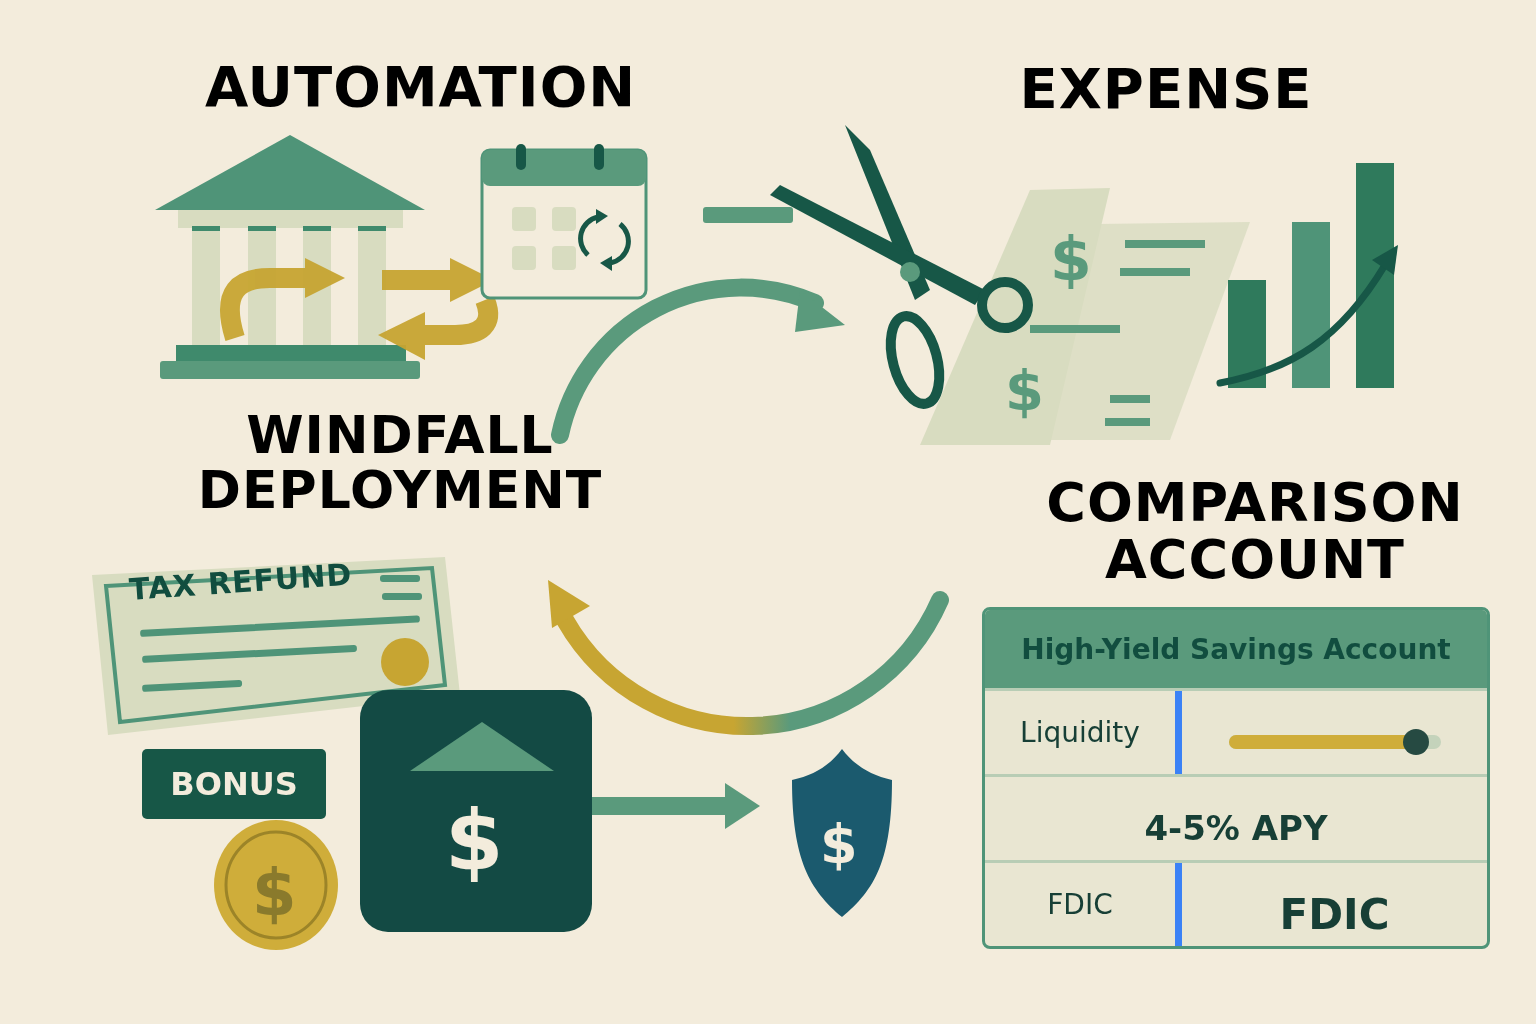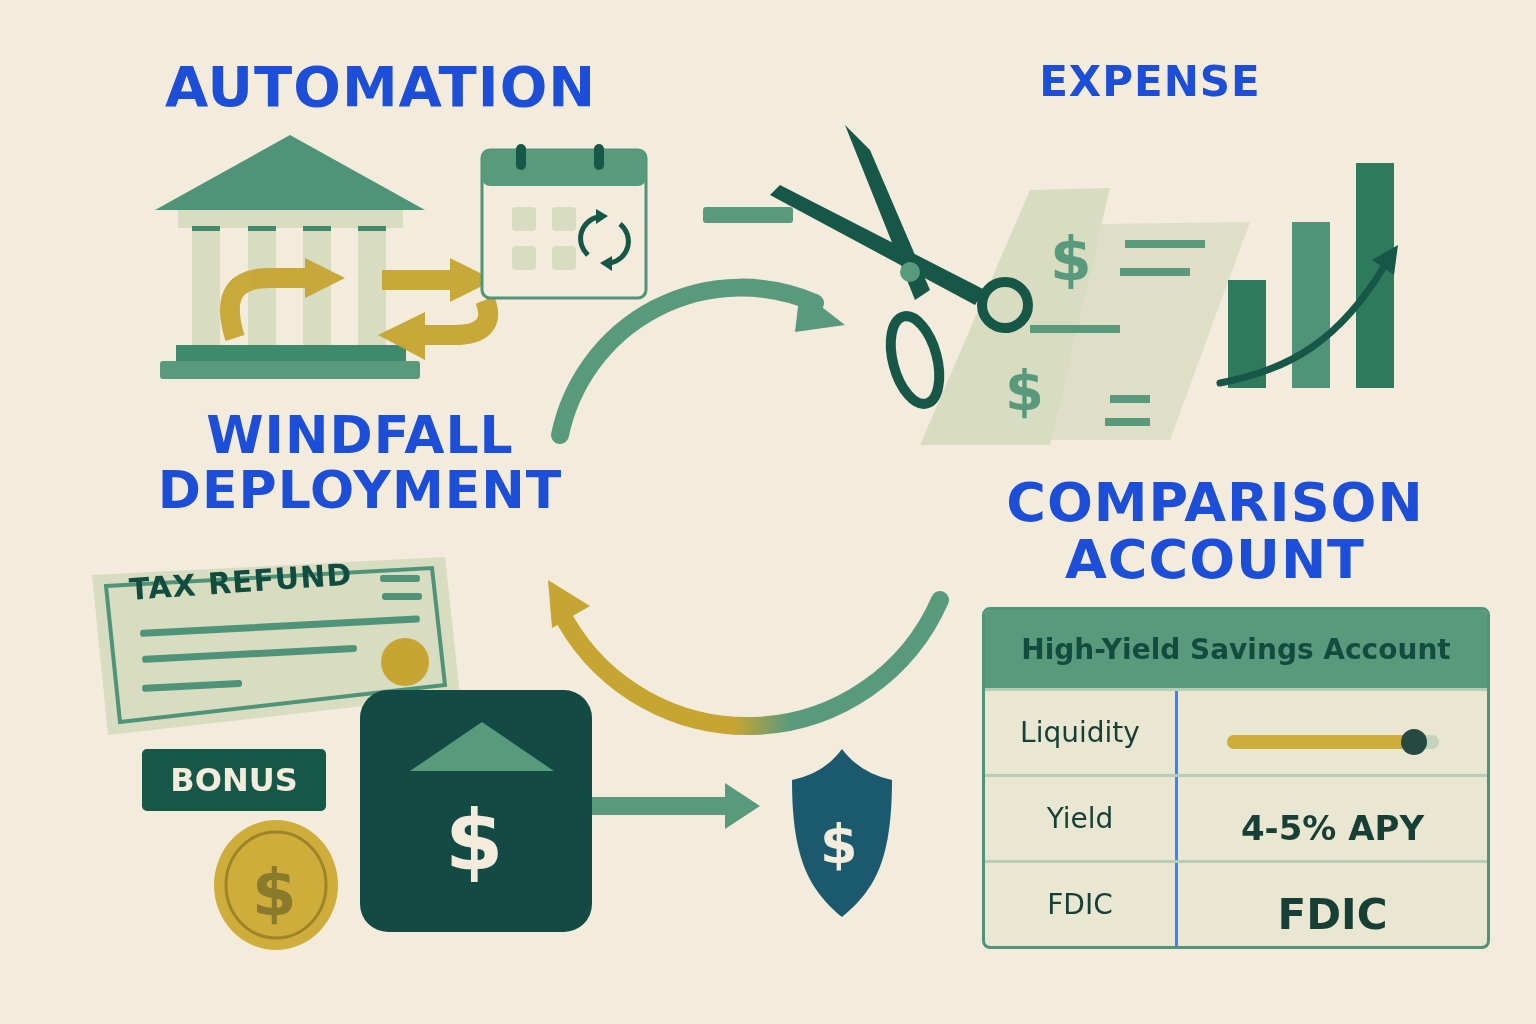--- a/index.html
+++ b/index.html
@@ -1,34 +1,34 @@
 <!DOCTYPE html>
 <html><head>
 <meta charset="utf-8">
 <style>
   html,body{margin:0;padding:0;}
   body{width:1536px;height:1024px;background:#f3ecdc;position:relative;overflow:hidden;font-family:"DejaVu Sans","Liberation Sans",sans-serif;}
-  .title{position:absolute;color:#1d4ed8;font-weight:bold;text-align:center;letter-spacing:1px;line-height:1.05;font-family:"DejaVu Sans",sans-serif;}
+  .title{position:absolute;color:#000000;font-weight:bold;text-align:center;letter-spacing:1px;line-height:1.05;font-family:"DejaVu Sans",sans-serif;margin-left:40px;}
   svg{position:absolute;left:0;top:0;}
   .card{position:absolute;left:982px;top:607px;width:508px;height:342px;background:#e9e6d2;border:3px solid #4f9478;border-radius:8px;box-sizing:border-box;overflow:hidden;}
   .card-head{height:78px;background:#5a9a7c;color:#114d3f;font-weight:bold;font-size:28px;display:flex;align-items:center;justify-content:center;font-family:"DejaVu Sans",sans-serif;}
   .row{display:flex;height:86px;border-top:3px solid #b8cdb5;box-sizing:border-box;}
-  .row .lbl{width:190px;border-right:3px solid #3b82f6;display:flex;align-items:center;justify-content:center;font-size:28px;color:#173f36;font-family:"DejaVu Sans",sans-serif;}
+  .row .lbl{width:190px;border-right:7px solid #3b82f6;display:flex;align-items:center;justify-content:center;font-size:28px;color:#173f36;font-family:"DejaVu Sans",sans-serif;}
   .row .val{flex:1;display:flex;align-items:center;justify-content:center;color:#173f36;font-family:"DejaVu Sans",sans-serif;margin-top:19px;}
   .slider{position:relative;width:212px;height:14px;background:#c4d3bb;border-radius:7px;}
   .slider .fill{position:absolute;left:0;top:0;height:14px;width:185px;background:#cfad3a;border-radius:7px;}
   .slider .knob{position:absolute;left:174px;top:-6px;width:26px;height:26px;background:#264a42;border-radius:50%;}
-  .bonus{position:absolute;left:142px;top:749px;width:184px;height:62px;background:#175747;color:#f3ecdc;border-radius:5px;font-weight:bold;font-size:32px;display:flex;align-items:center;justify-content:center;font-family:"DejaVu Sans",sans-serif;}
+  .bonus{position:absolute;left:142px;top:749px;width:184px;height:70px;background:#175747;color:#f3ecdc;border-radius:5px;font-weight:bold;font-size:32px;display:flex;align-items:center;justify-content:center;font-family:"DejaVu Sans",sans-serif;}
   .taxlbl{position:absolute;left:128px;top:572px;font-size:30px;font-weight:bold;color:#114d3f;transform:rotate(-4deg);transform-origin:left top;font-family:"DejaVu Sans",sans-serif;letter-spacing:1px;}
 </style>
 </head>
 <body>
 
 <div class="title" style="left:165px;top:58px;width:430px;font-size:56px;">AUTOMATION</div>
-<div class="title" style="left:950px;top:60px;width:400px;font-size:42px;">
+<div class="title" style="left:926px;top:60px;width:400px;font-size:56px;">
   <div>EXPENSE</div>
 </div>
 <div class="title" style="left:150px;top:408px;width:420px;font-size:52px;">
   <div>WINDFALL</div>
   <div>DEPLOYMENT</div>
 </div>
 <div class="title" style="left:995px;top:475px;width:440px;font-size:54px;">
   <div>COMPARISON</div>
   <div>ACCOUNT</div>
 </div>
@@ -167,20 +167,19 @@
   <div class="row">
     <div class="lbl">Liquidity</div>
     <div class="val">
       <div class="slider">
         <div class="fill"></div>
         <div class="knob"></div>
       </div>
     </div>
   </div>
   <div class="row">
-    <div class="lbl">Yield</div>
     <div class="val" style="font-size:34px;font-weight:bold;">4-5% APY</div>
   </div>
   <div class="row">
     <div class="lbl">FDIC</div>
     <div class="val" style="font-size:42px;font-weight:bold;">FDIC</div>
   </div>
 </div>
 
 </body></html>

